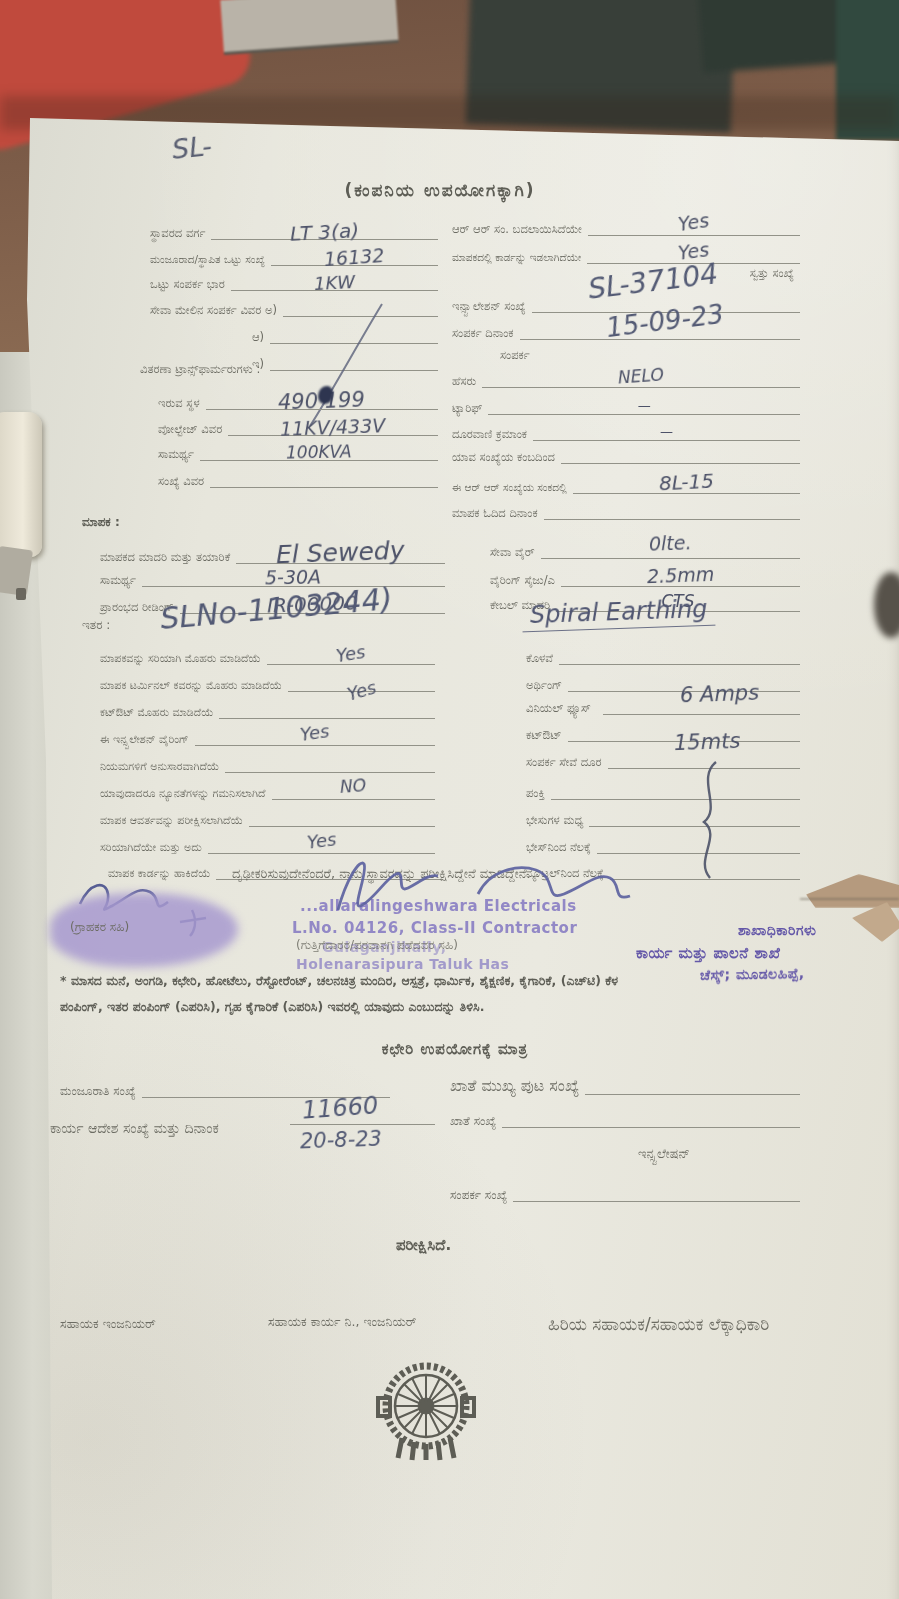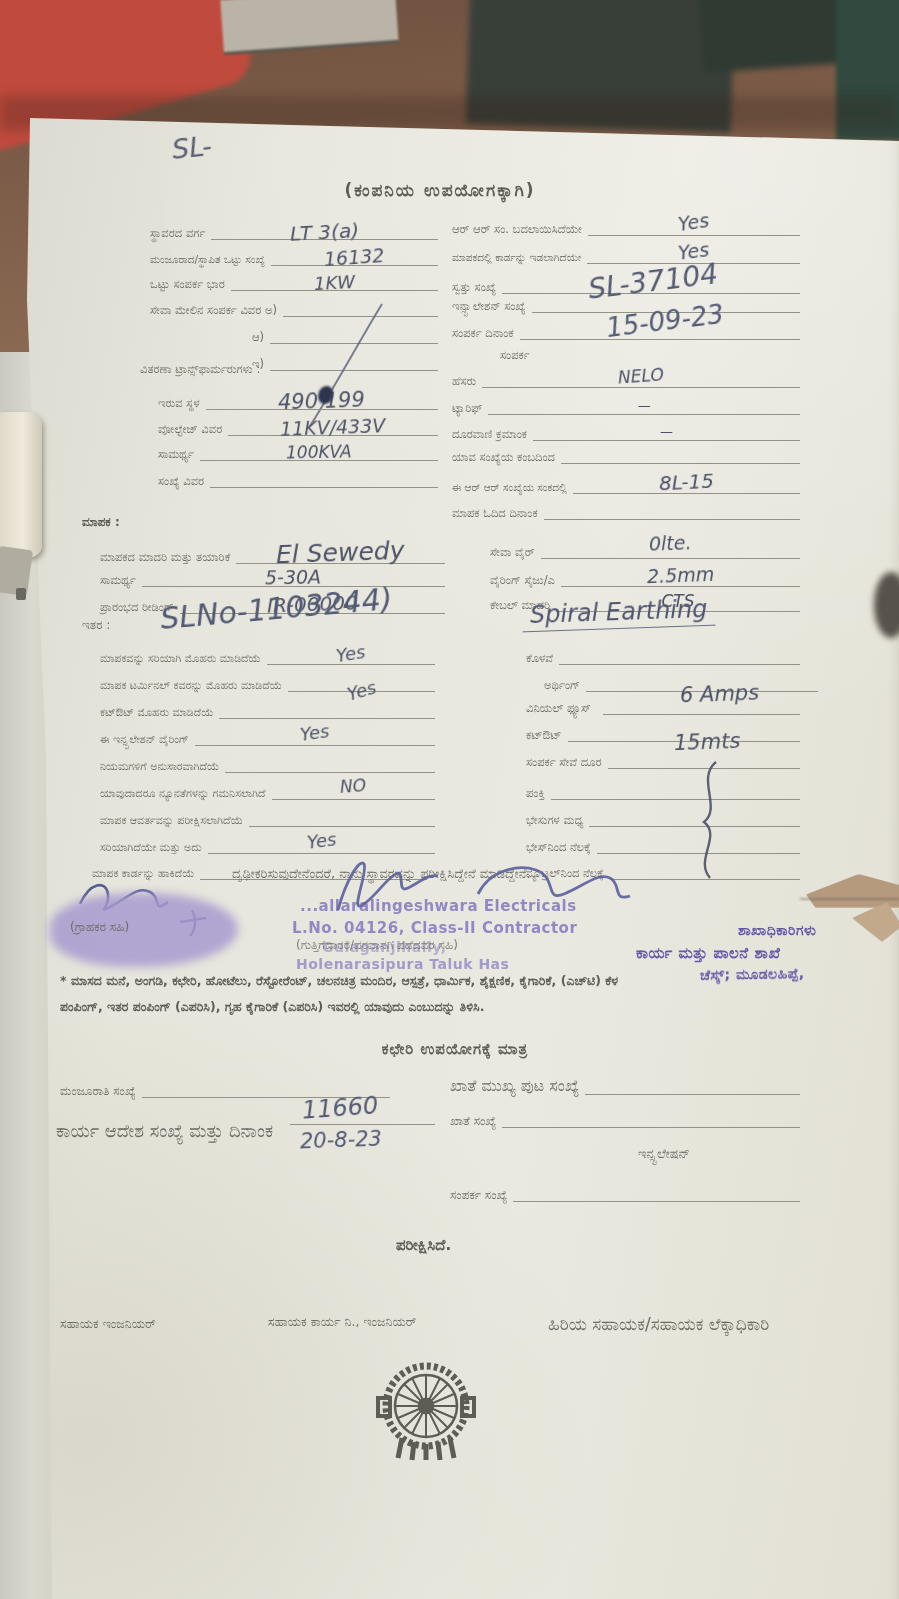--- a/index.html
+++ b/index.html
@@ -97,21 +97,21 @@
   </svg>
 
   <div class="row" style="left:452px;top:215px;width:348px;">
     <span class="pt lbl">ಆರ್ ಆರ್ ಸಂ. ಬದಲಾಯಿಸಿದೆಯೇ</span>
     <span class="ln"><i class="hw" style="font-size:19px;transform:translateY(-2px) rotate(-8deg);">Yes</i></span>
   </div>
   <div class="row" style="left:452px;top:243px;width:348px;">
     <span class="pt lbl" style="font-size:10.5px;">ಮಾಪಕದಲ್ಲಿ ಕಾರ್ಡನ್ನು ಇಡಲಾಗಿದೆಯೇ</span>
     <span class="ln"><i class="hw" style="font-size:19px;transform:translateY(-1px) rotate(-7deg);">Yes</i></span>
   </div>
-  <div class="row" style="left:452px;top:274px;width:348px;">
+  <div class="row" style="left:452px;top:266px;width:348px;flex-direction:column;">
     <span class="pt lbl">ಸ್ವತ್ತು ಸಂಖ್ಯೆ</span>
     <span class="ln"><i class="hw"></i></span>
   </div>
   <div class="row" style="left:452px;top:297px;width:348px;">
     <span class="pt lbl">ಇನ್ಸ್ಟಾಲೇಶನ್ ಸಂಖ್ಯೆ</span>
     <span class="ln"></span>
   </div>
   <div class="row" style="left:452px;top:324px;width:348px;">
     <span class="pt lbl">ಸಂಪರ್ಕ ದಿನಾಂಕ</span>
     <span class="ln"></span>
@@ -221,30 +221,30 @@
     <span class="ln"><i class="hw" style="font-size:17px;transform:translateY(-3px) rotate(-4deg);">NO</i></span>
   </div>
   <div class="row" style="left:100px;top:807px;width:335px;">
     <span class="pt lbl" style="font-size:11px;">ಮಾಪಕ ಆವರ್ತವನ್ನು ಪರೀಕ್ಷಿಸಲಾಗಿದೆಯೆ</span>
     <span class="ln"><i class="hw"></i></span>
   </div>
   <div class="row" style="left:100px;top:834px;width:335px;">
     <span class="pt lbl" style="font-size:11px;">ಸರಿಯಾಗಿದೆಯೇ ಮತ್ತು ಅದು</span>
     <span class="ln"><i class="hw" style="font-size:18px;transform:translateY(-2px) rotate(-7deg);">Yes</i></span>
   </div>
-  <div class="row" style="left:92px;top:860px;width:335px;">
+  <div class="row" style="left:108px;top:860px;width:335px;">
     <span class="pt lbl" style="font-size:11px;">ಮಾಪಕ ಕಾರ್ಡನ್ನು ಹಾಕಿದೆಯೆ</span>
     <span class="ln"><i class="hw"></i></span>
   </div>
 
   <div class="row" style="left:526px;top:645px;width:274px;">
     <span class="pt lbl">ಕೊಳವೆ</span>
     <span class="ln"><i class="hw"></i></span>
   </div>
-  <div class="row" style="left:544px;top:672px;width:274px;">
+  <div class="row" style="left:526px;top:672px;width:274px;">
     <span class="pt lbl">ಅರ್ಥಿಂಗ್</span>
     <span class="ln"><i class="hw"></i></span>
   </div>
   <div class="row" style="left:526px;top:699px;width:274px;gap:6px;">
     <span class="pt lbl">ವಿನಿಯಲ್ ಫ್ಯೂಸ್</span>
     <span class="ln"></span>
   </div>
   <div class="row" style="left:526px;top:726px;width:274px;">
     <span class="pt lbl">ಕಟ್ಔಟ್</span>
     <span class="ln"></span>
@@ -310,21 +310,21 @@
 
   <div class="row" style="left:60px;top:1082px;width:330px;">
     <span class="pt lbl" style="font-size:12px;">ಮಂಜೂರಾತಿ ಸಂಖ್ಯೆ</span>
     <span class="ln"></span>
   </div>
   <div class="row" style="left:450px;top:1076px;width:350px;">
     <span class="pt lbl" style="font-size:16px;">ಖಾತೆ ಮುಖ್ಯ ಪುಟ ಸಂಖ್ಯೆ</span>
     <span class="ln"></span>
   </div>
 
-  <div class="abs pt" style="left:56px;top:1120px;font-size:18px;">ಕಾರ್ಯ ಆದೇಶ ಸಂಖ್ಯೆ ಮತ್ತು ದಿನಾಂಕ</div>
+  <div class="abs pt" style="left:50px;top:1120px;font-size:14px;">ಕಾರ್ಯ ಆದೇಶ ಸಂಖ್ಯೆ ಮತ್ತು ದಿನಾಂಕ</div>
   <div class="abs" style="left:290px;top:1100px;width:145px;border-bottom:1.4px solid #929288;height:24px;"></div>
   <div class="abs hw" style="left:302px;top:1096px;font-size:24px;transform:rotate(-4deg);color:#525974;">11660</div>
   <div class="abs hw" style="left:300px;top:1130px;font-size:21px;transform:rotate(-2deg);color:#525974;">20-8-23</div>
 
   <div class="row" style="left:450px;top:1112px;width:350px;">
     <span class="pt lbl" style="font-size:12px;">ಖಾತೆ ಸಂಖ್ಯೆ</span>
     <span class="ln"></span>
   </div>
   <div class="abs pt" style="left:638px;top:1146px;font-size:13px;">ಇನ್ಸ್ಟಲೇಷನ್</div>
   <div class="row" style="left:450px;top:1186px;width:350px;">

